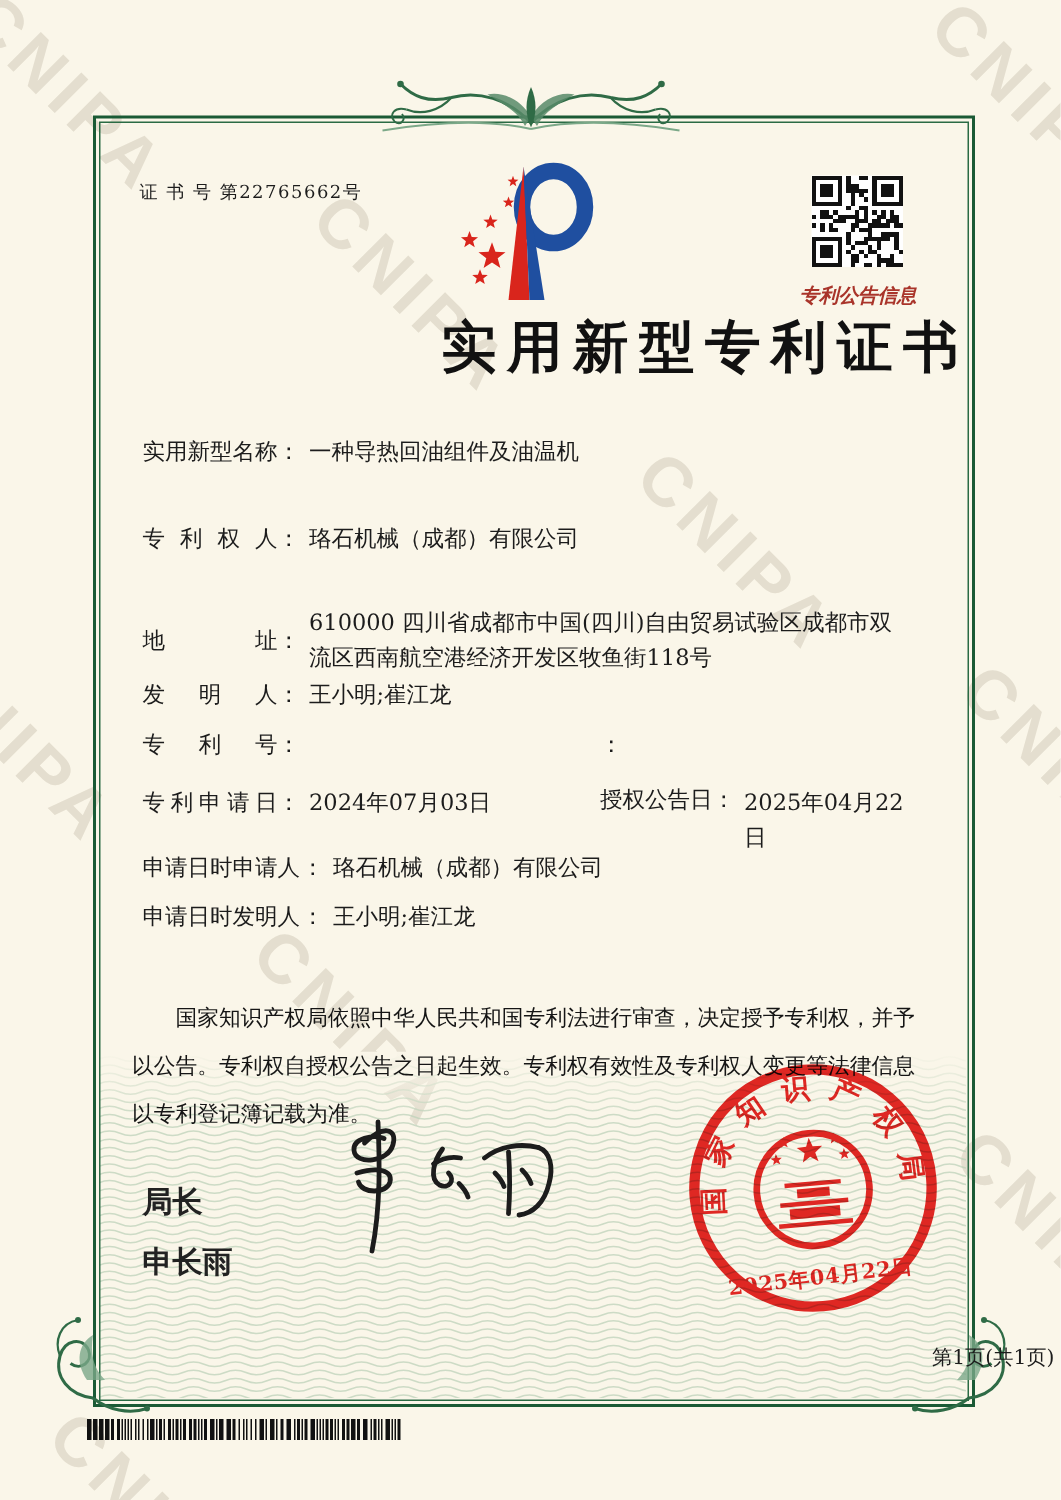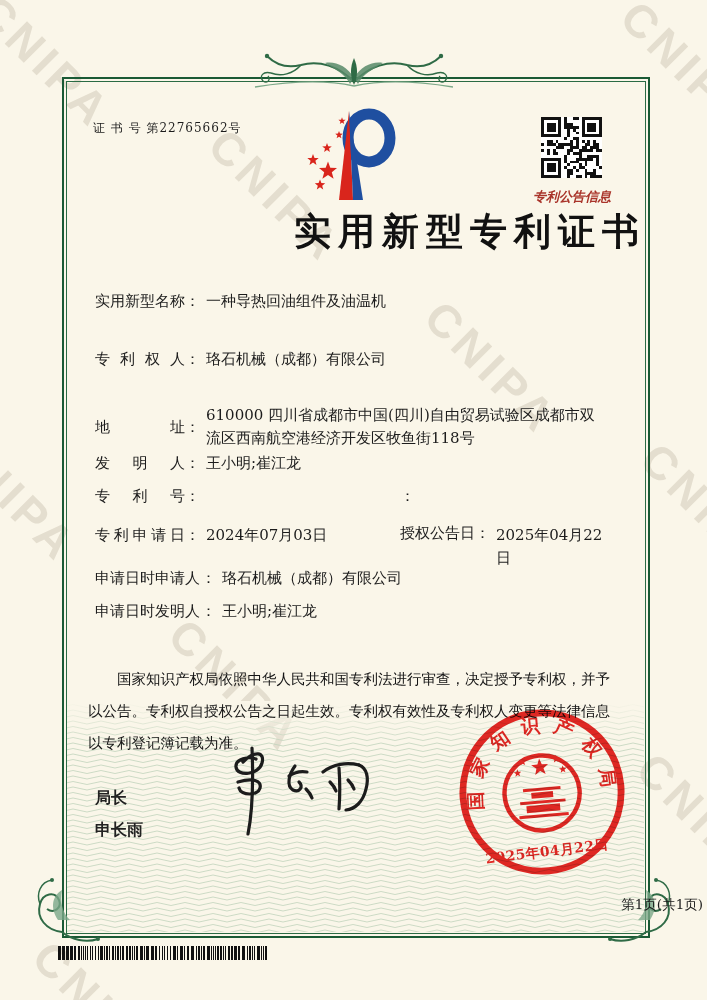--- a/index.html
+++ b/index.html
@@ -46,21 +46,21 @@
   .fcolon{flex:none;margin-right:6px;}
   .fvalue{max-width:400px;line-height:1.55;}
   .rcol{position:absolute;left:305px;top:0;display:flex;}
   .rcol .flabel{width:auto;text-align-last:auto;}
   .r1{top:2px}.r2{top:60px}.r3{top:116px}.r4{top:164px}
   .r5{top:199px}.r6{top:236px}.r7{top:279px}.r8{top:312px}
   
   .legal{position:absolute;left:88px;top:664px;width:532px;font-size:14.5px;
     line-height:2.2;text-indent:2em;color:#151515;}
   .chief{position:absolute;left:95px;top:782px;
-    font-family:Liberation Sans, sans-serif;font-size:16px;
+    font-family:Liberation Sans, sans-serif;font-size:20px;
     font-weight:600;line-height:2.0;color:#222;}
   .sig{position:absolute;left:205px;top:742px;width:175px;height:100px;}
   .sig path{stroke:#1c1c1c;stroke-width:3.2;fill:none;stroke-linecap:round;}
   .seal{position:absolute;left:456px;top:706px;width:172px;height:172px;
     mix-blend-mode:multiply;opacity:.95;}
   .footer{position:absolute;left:62px;top:896px;width:641px;text-align:right;
     font-size:13.5px;}
   .barcode{position:absolute;left:58px;top:946px;width:212px;height:14px;}
 </style>
 </head>

